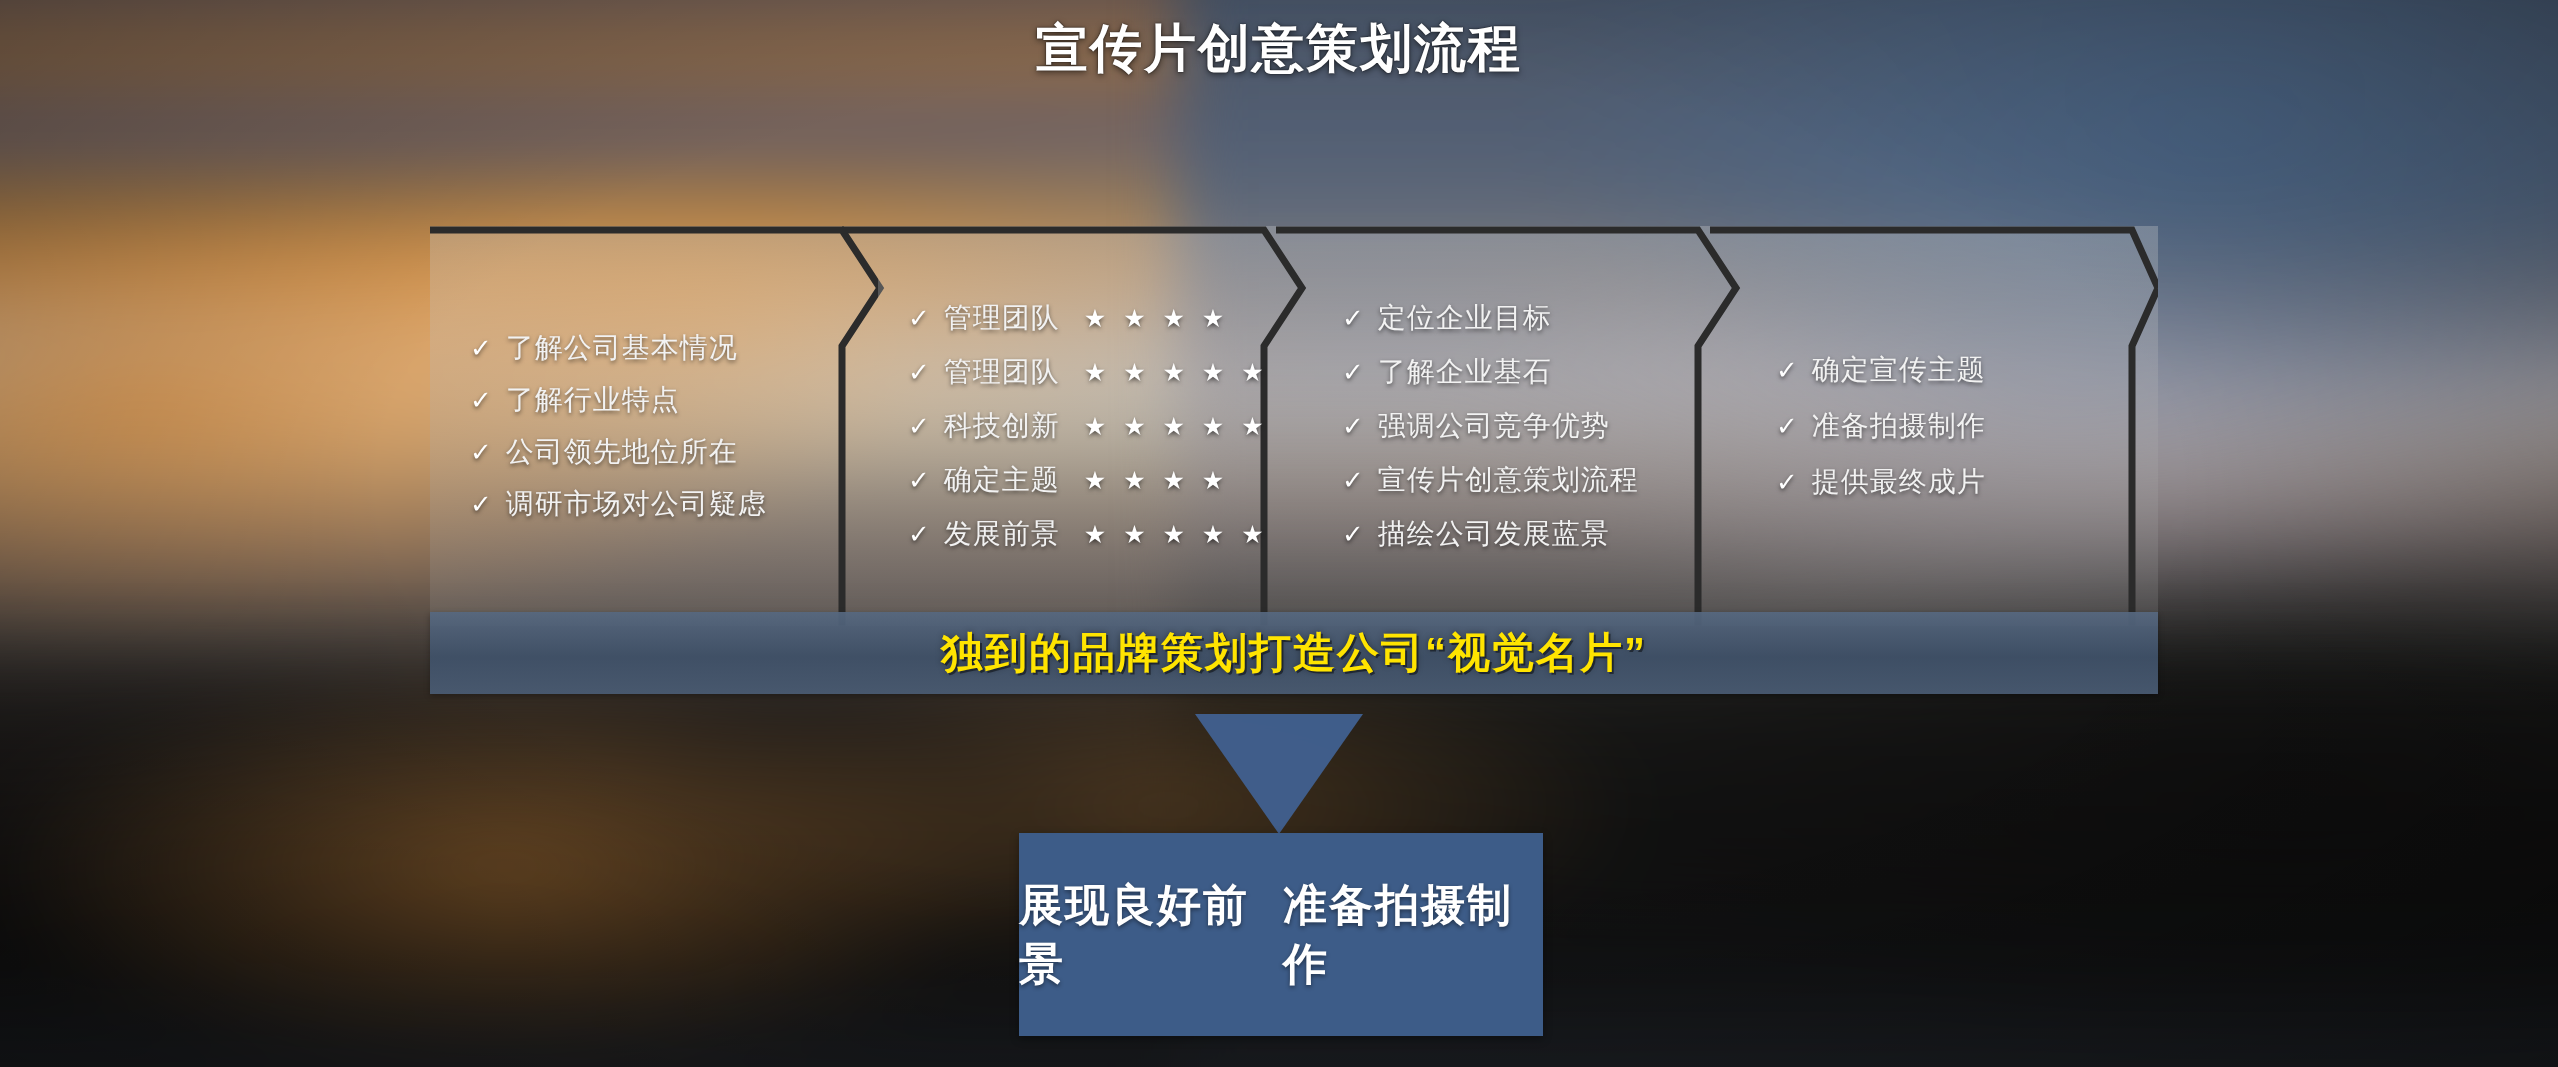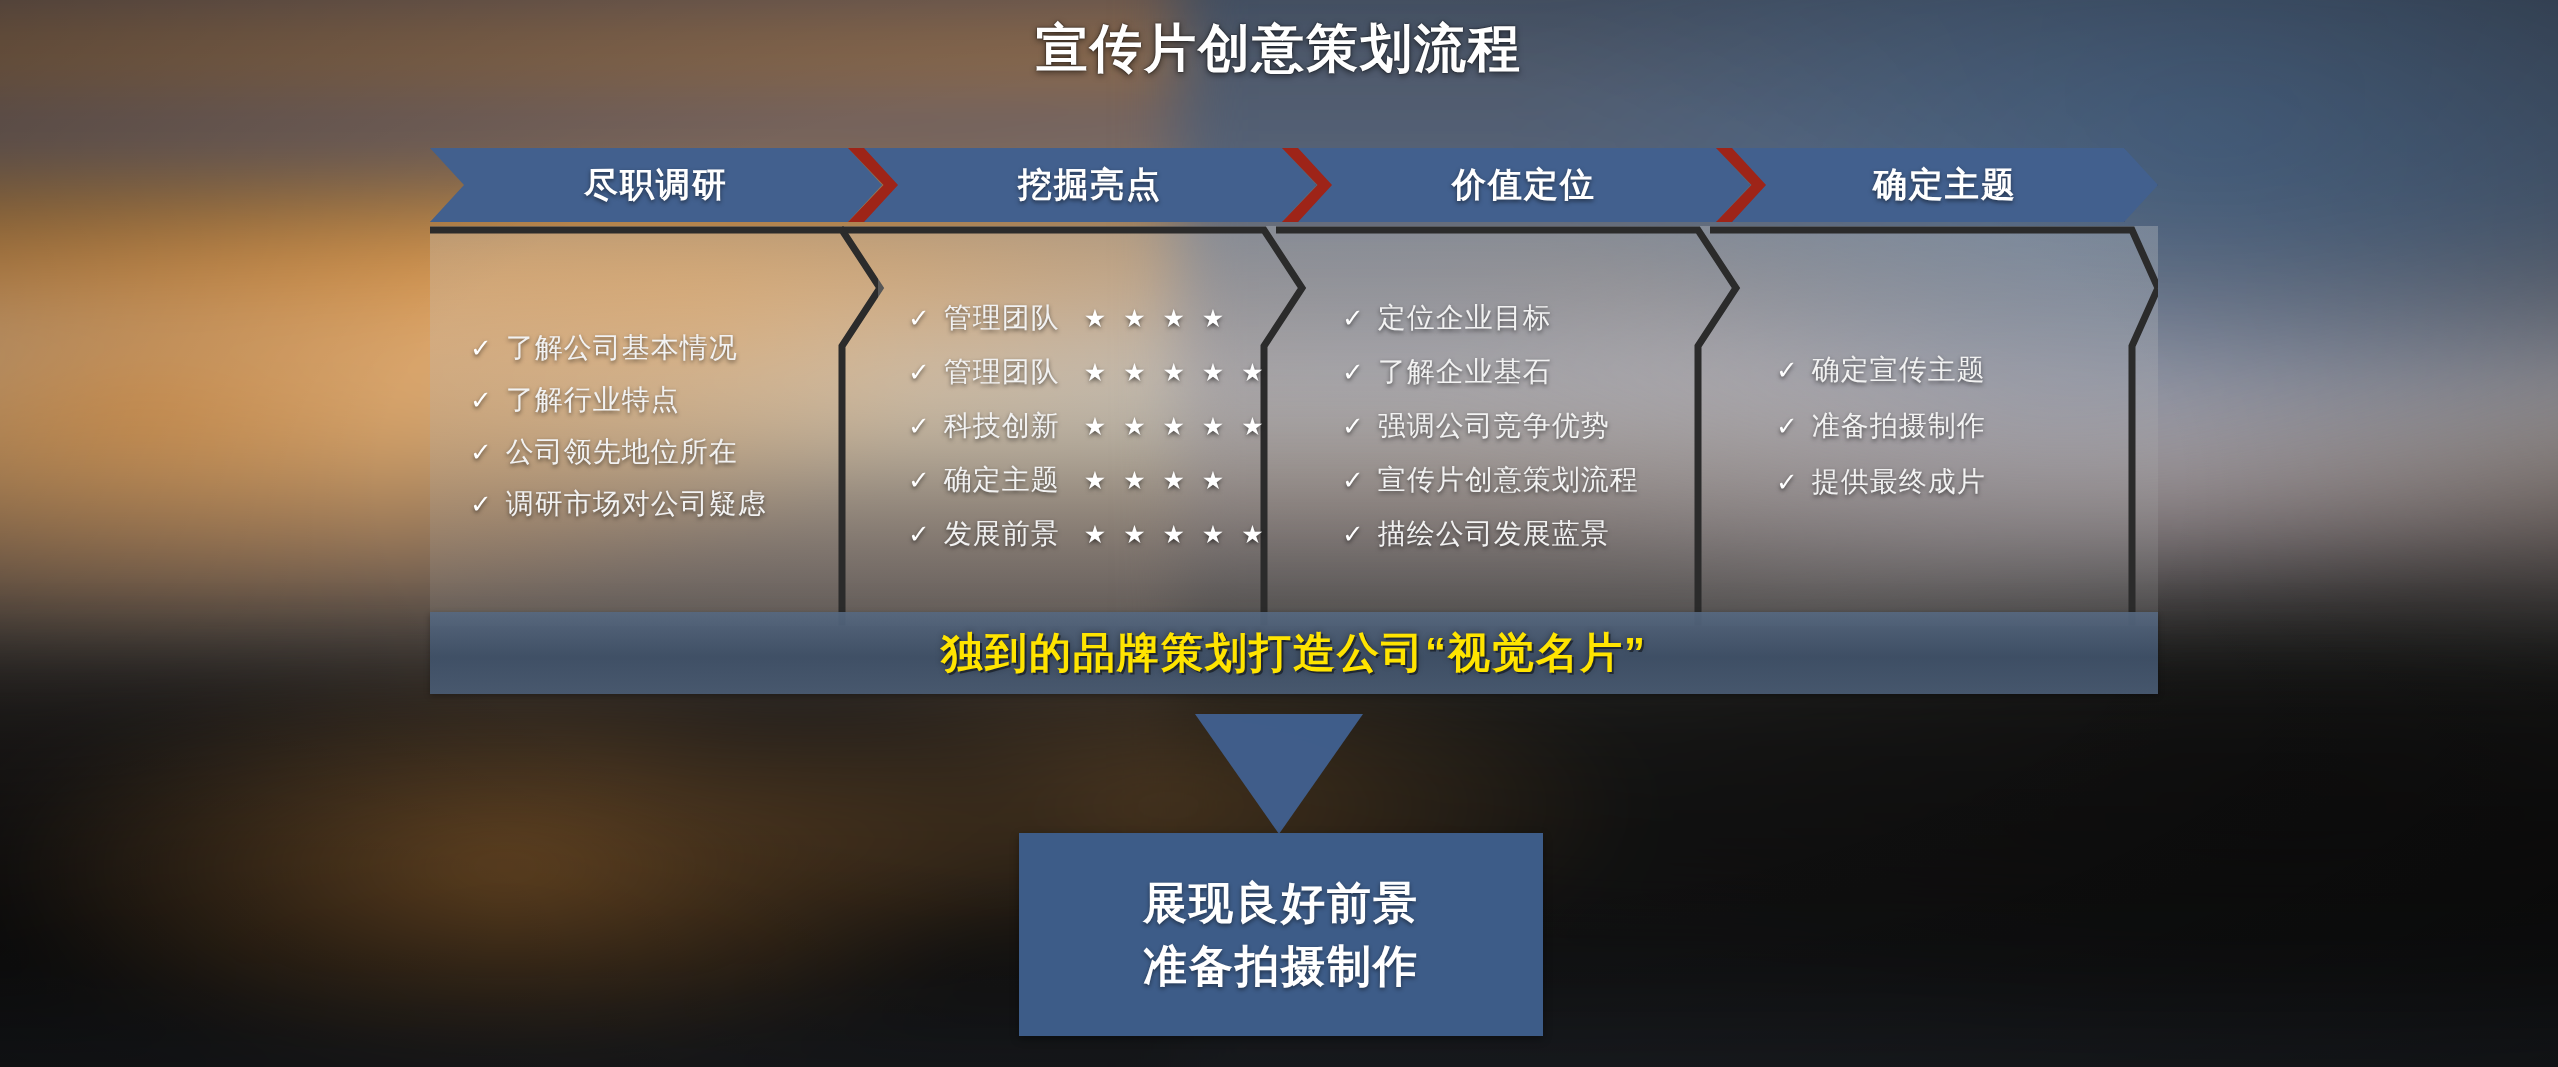--- a/index.html
+++ b/index.html
@@ -247,21 +247,21 @@
 
   
   .outcome {
     position: absolute;
     left: 1019px;
     top: 833px;
     width: 524px;
     height: 203px;
     background: #3d5c88;
     display: flex;
-    flex-direction: column;
+    flex-direction: row;
     align-items: center;
     justify-content: center;
     gap: 4px;
     box-shadow: 0 3px 8px rgba(0,0,0,0.35);
   }
   .outcome-line {
     font-size: 44px;
     font-weight: bold;
     color: #ffffff;
     letter-spacing: 2px;
@@ -277,41 +277,20 @@
     <div class="bg-base"></div>
     <div class="bg-right"></div>
     <div class="bg-dark-foreground"></div>
     <div class="bg-vignette"></div>
   </div>
 
   <div class="title">宣传片创意策划流程</div>
 
   <div class="diagram">
 
-    <div class="chev-row">
-
-      <div class="chev" style="left:0px; width:452px;">
-        <span class="chev-label">尽职调研</span>
-      </div>
-      <div class="chev-red" style="left:418px;"></div>
-
-      <div class="chev" style="left:434px; width:452px;">
-        <span class="chev-label">挖掘亮点</span>
-      </div>
-      <div class="chev-red" style="left:852px;"></div>
-
-      <div class="chev" style="left:868px; width:452px;">
-        <span class="chev-label">价值定位</span>
-      </div>
-      <div class="chev-red" style="left:1286px;"></div>
-
-      <div class="chev" style="left:1302px; width:426px;">
-        <span class="chev-label">确定主题</span>
-      </div>
-    </div>
 
     <div class="panels">
 
       <div class="panel" style="left:0px; width:448px;"></div>
       <div class="panel-border" style="left:0px; width:470px;">
         <svg width="470" height="400" viewBox="0 0 470 400" fill="none">
           <path d="M0 4 H 412 L 450 62 L 412 120 L 412 396" stroke="#2B2B2B" stroke-width="7" fill="none" stroke-linejoin="miter" stroke-linecap="square"></path>
         </svg>
       </div>
       <div class="items" style="left:40px; width:400px;">

